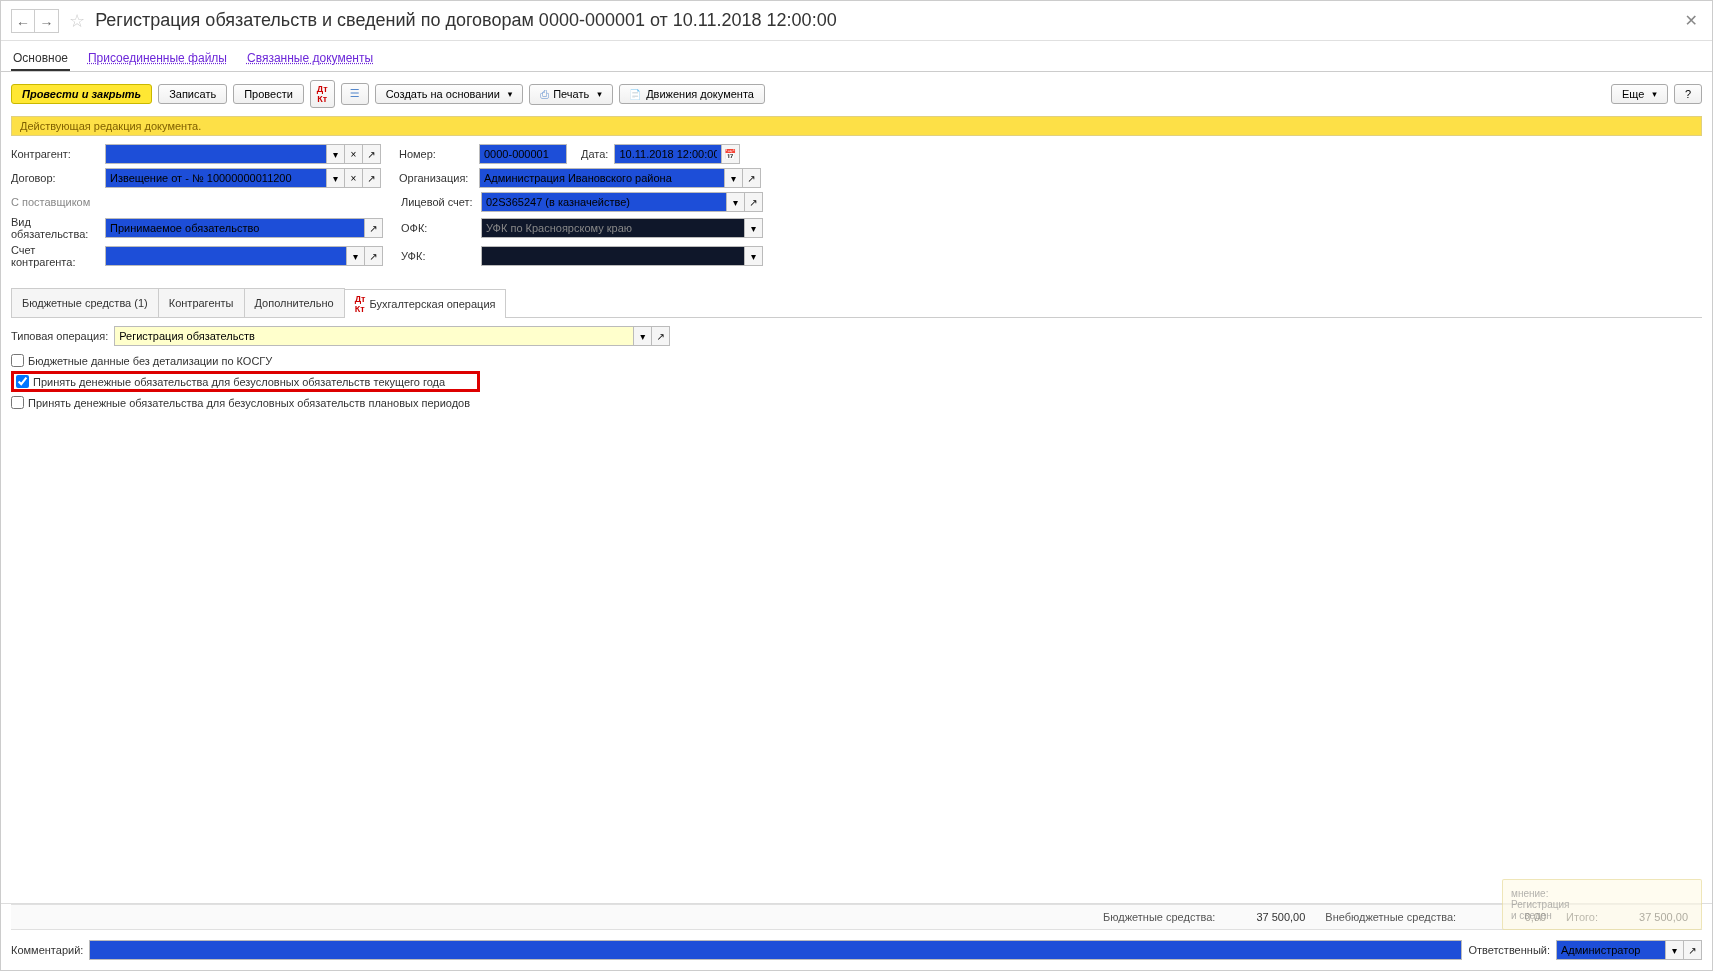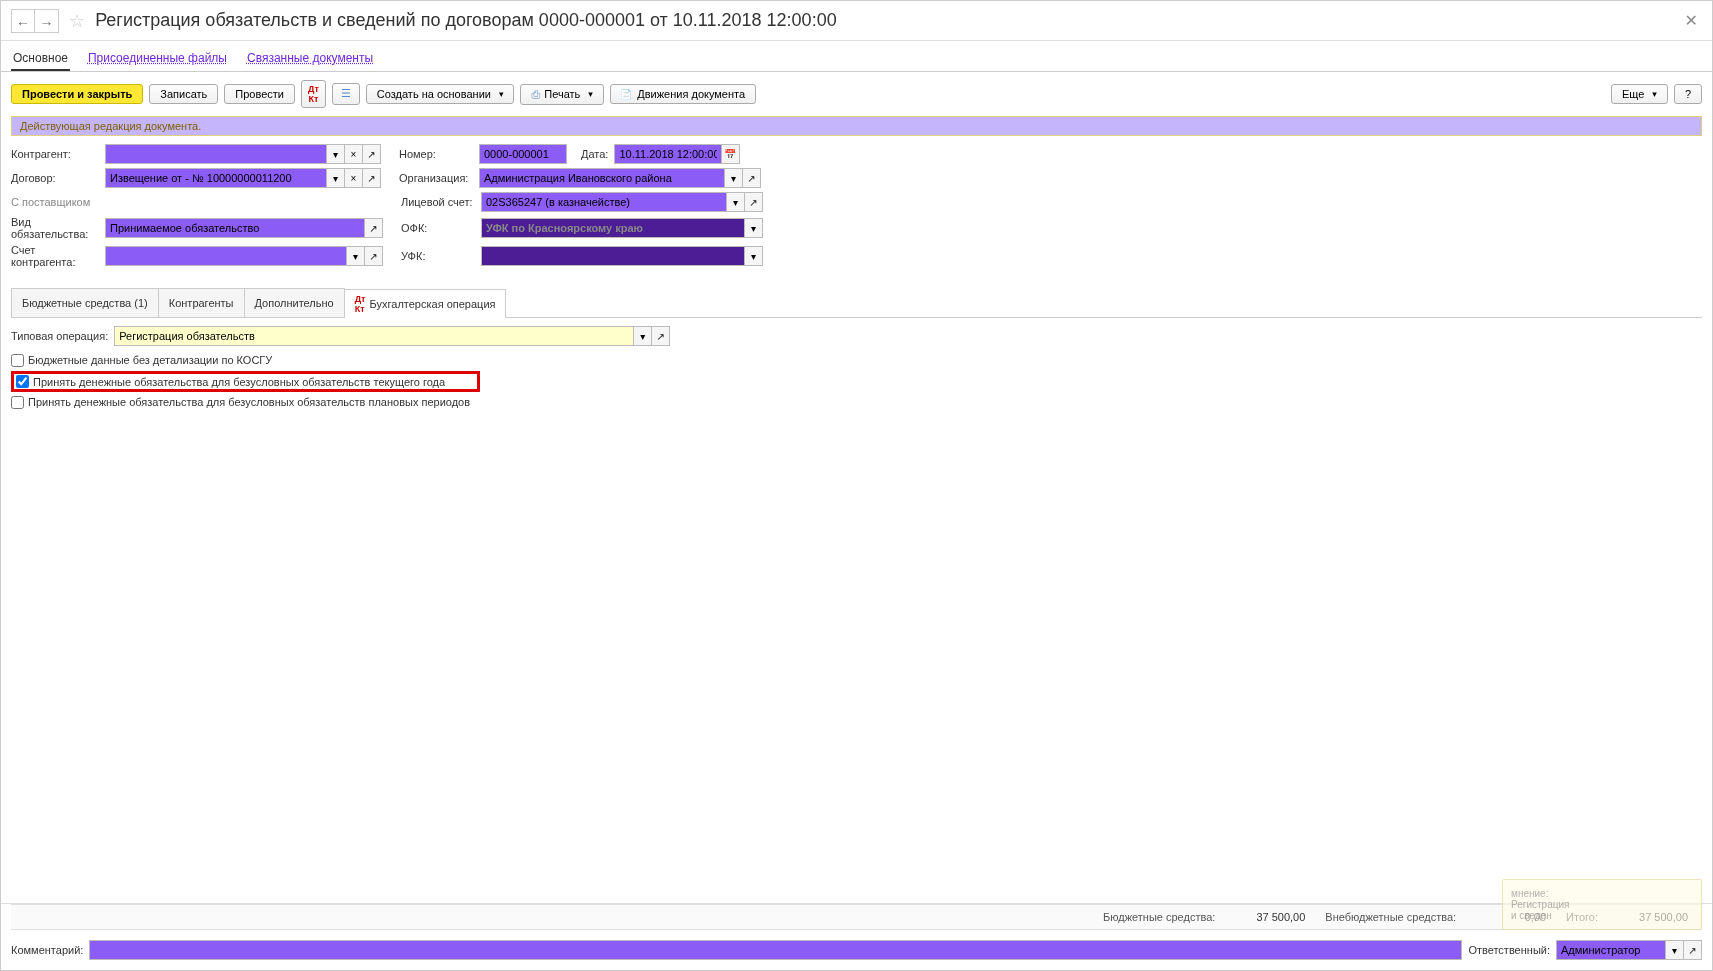--- a/index.html
+++ b/index.html
@@ -12,44 +12,44 @@
 .page-title { font-size: 18px; font-weight: normal; }
 .close-btn { margin-left: auto; font-size: 16px; color: #888; cursor: pointer; padding: 0 4px; }
 
 .tabs-nav { display: flex; padding: 6px 10px 0; border-bottom: 1px solid #ccc; gap: 16px; }
 .tabs-nav a { text-decoration: none; padding: 4px 2px; font-size: 12px; }
 .tabs-nav a.active { color: #333; border-bottom: 2px solid #333; }
 .tabs-nav a.link { color: #6d28d9; text-decoration: underline dotted; }
 
 .toolbar { display: flex; align-items: center; padding: 8px 10px; gap: 6px; }
 .btn { border: 1px solid #aaa; background: linear-gradient(#fdfdfd,#f0f0f0); padding: 3px 10px; cursor: pointer; border-radius: 3px; font-size: 11px; display: inline-flex; align-items: center; gap: 4px; }
-.btn-primary { background: #ffe733; border-color: #c9b800; font-weight: bold; }
+.btn-primary { background: #ffe733; border-color: #c9b800; font-weight: bold; font-style: italic; }
 .btn-icon { padding: 3px 6px; }
 .toolbar-spacer { flex: 1; }
 .dropdown-arrow::after { content: "▾"; margin-left: 4px; font-size: 9px; }
 
-.status-bar { background: #c4b5fd; border: 1px solid #e0d080; padding: 3px 8px; margin: 0 10px; font-size: 11px; color: #806000; }
+.status-bar { background: #fde047; border: 1px solid #e0d080; padding: 3px 8px; margin: 0 10px; font-size: 11px; color: #806000; }
 
 .form-area { padding: 8px 10px; }
 .form-row { display: flex; align-items: center; margin-bottom: 4px; gap: 6px; }
 .form-label { width: 88px; font-size: 11px; }
 .input-group { display: flex; align-items: center; }
-.text-input { border: 1px solid #bbb; padding: 2px 4px; height: 20px; font-size: 11px; background: #8b5cf6; }
-.text-input.ro { background: #4c1d95; color: #888; font-weight: bold; }
+.text-input { border: 1px solid #bbb; padding: 2px 4px; height: 20px; font-size: 11px; background: #1d4ed8; }
+.text-input.ro { background: #0f172a; color: #888; }
 .input-btn { border: 1px solid #bbb; border-left: none; width: 18px; height: 20px; background: #f5f5f5; cursor: pointer; font-size: 10px; display: flex; align-items: center; justify-content: center; }
 .col2-label { width: 74px; margin-left: 12px; }
 
 .sub-tabs { display: flex; margin: 8px 10px 0; border-bottom: 1px solid #ccc; }
 .sub-tab { border: 1px solid #ccc; border-bottom: none; padding: 4px 10px; background: #f5f5f5; cursor: pointer; font-size: 11px; margin-right: -1px; display: flex; align-items: center; gap: 4px; }
 .sub-tab.active { background: #fff; position: relative; top: 1px; }
 
 .tab-content { padding: 8px 10px; }
 .typop-row { display: flex; align-items: center; gap: 6px; margin-bottom: 6px; }
 .typop-input { flex: 0 0 520px; background: #ffffcc; }
-.checkbox-row { display: flex; align-items: flex-start; gap: 4px; padding: 2px 0; font-size: 11px; }
+.checkbox-row { display: flex; align-items: center; gap: 4px; padding: 2px 0; font-size: 11px; }
 .checkbox-row input[type=checkbox] { accent-color: green; }
 .highlight-box { border: 3px solid #d00; padding: 1px 2px; display: inline-flex; align-items: center; gap: 4px; margin: 2px 0; }
 .bottom-area { position: absolute; bottom: 0; left: 0; right: 0; border-top: 1px solid #ddd; }
 .totals-bar { display: flex; justify-content: flex-end; padding: 6px 14px; gap: 20px; font-size: 11px; background: #fafafa; border-top: 1px solid #e0e0e0; border-bottom: 1px solid #e0e0e0; margin: 0 10px; }
 .totals-bar .lbl { color: #555; }
 .totals-bar .val { min-width: 70px; text-align: right; }
 
 .footer-row { display: flex; align-items: center; padding: 10px; gap: 6px; }
 .footer-row .text-input { flex: 1; }
 

